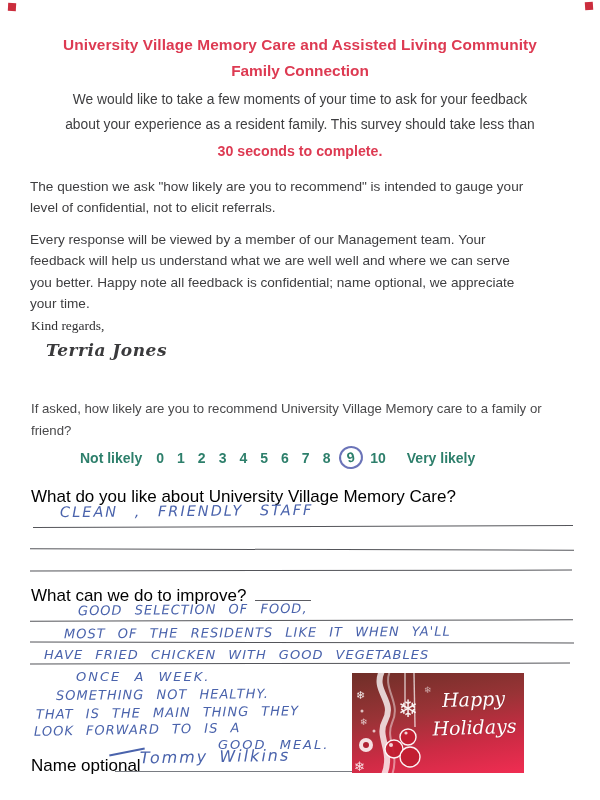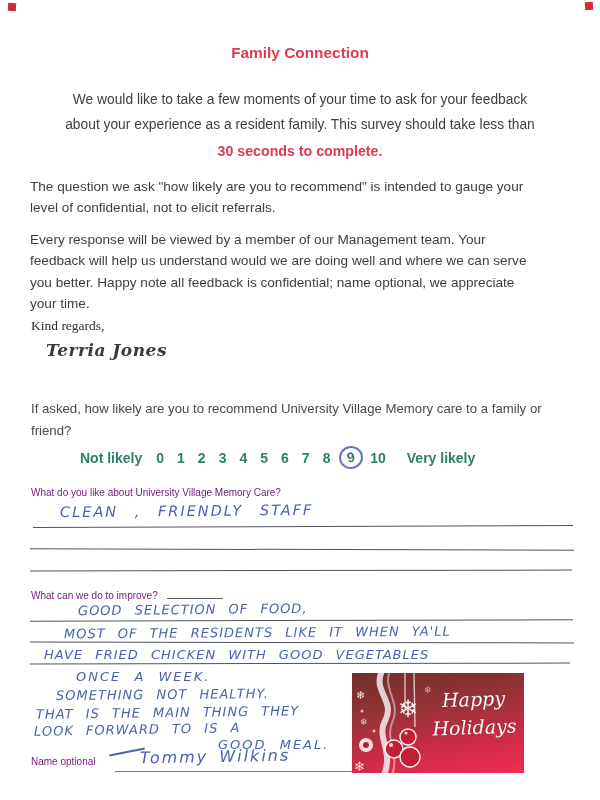--- a/index.html
+++ b/index.html
@@ -35,21 +35,21 @@
   .ask div{white-space:nowrap;}
 
   .scale-row{position:absolute;top:449px;left:80px;display:flex;align-items:flex-end;
              color:#2d7f6b;font-weight:bold;font-size:14px;}
   .scale-low{margin-right:14px;}
   .scale-high{margin-left:8px;}
   .scale-num{display:inline-block;margin-right:13px;text-align:center;}
   .circled{border:2px solid #6b74b8;border-radius:50%;padding:1px 6px 2px 6px;
            transform:rotate(-12deg);margin:-3px 7px -3px -4px;}
 
-  .q-label{position:absolute;left:31px;font-size:10px;color:#701a75;}
+  .q-label{position:absolute;left:31px;font-size:17px;color:#000000;}
   .like-q{top:487px;}
   .improve-q{top:586px;}
   .short-line{display:inline-block;width:56px;border-bottom:1.6px solid #5b5c61;
               height:12px;margin-left:9px;}
 
   .rule{position:absolute;border-top:1.7px solid #54555a;height:0;}
   .name-rule{position:absolute;border-top:1.6px solid #797c82;height:0;
              left:115px;top:771px;width:238px;}
 
   .hw{position:absolute;font-family:"DejaVu Sans",sans-serif;font-style:italic;
@@ -68,37 +68,38 @@
 </style>
 </head>
 <body>
 
 <div class="page">
 
   <div class="corner-mark tl"></div>
   <div class="corner-mark tr"></div>
 
   <div class="header">
+    <div class="title1">University Village Memory Care and Assisted Living Community</div>
     <div class="title2">Family Connection</div>
   </div>
 
   <div class="intro">
     <div class="intro-line">We would like to take a few moments of your time to ask for your feedback</div>
     <div class="intro-line">about your experience as a resident family. This survey should take less than</div>
     <div class="intro-red">30 seconds to complete.</div>
   </div>
 
   <div class="para para1">
     <div>The question we ask "how likely are you to recommend" is intended to gauge your</div>
     <div>level of confidential, not to elicit referrals.</div>
   </div>
 
   <div class="para para2">
     <div>Every response will be viewed by a member of our Management team. Your</div>
-    <div>feedback will help us understand would we are doing well and where we can serve</div>
+    <div>feedback will help us understand what we are well well and where we can serve</div>
     <div>you better. Happy note all feedback is confidential; name optional, we appreciate</div>
     <div>your time.</div>
   </div>
 
   <div class="regards">Kind regards,</div>
   <div class="signature">
     <div>Terria Jones</div>
   </div>
 
   <div class="ask">

